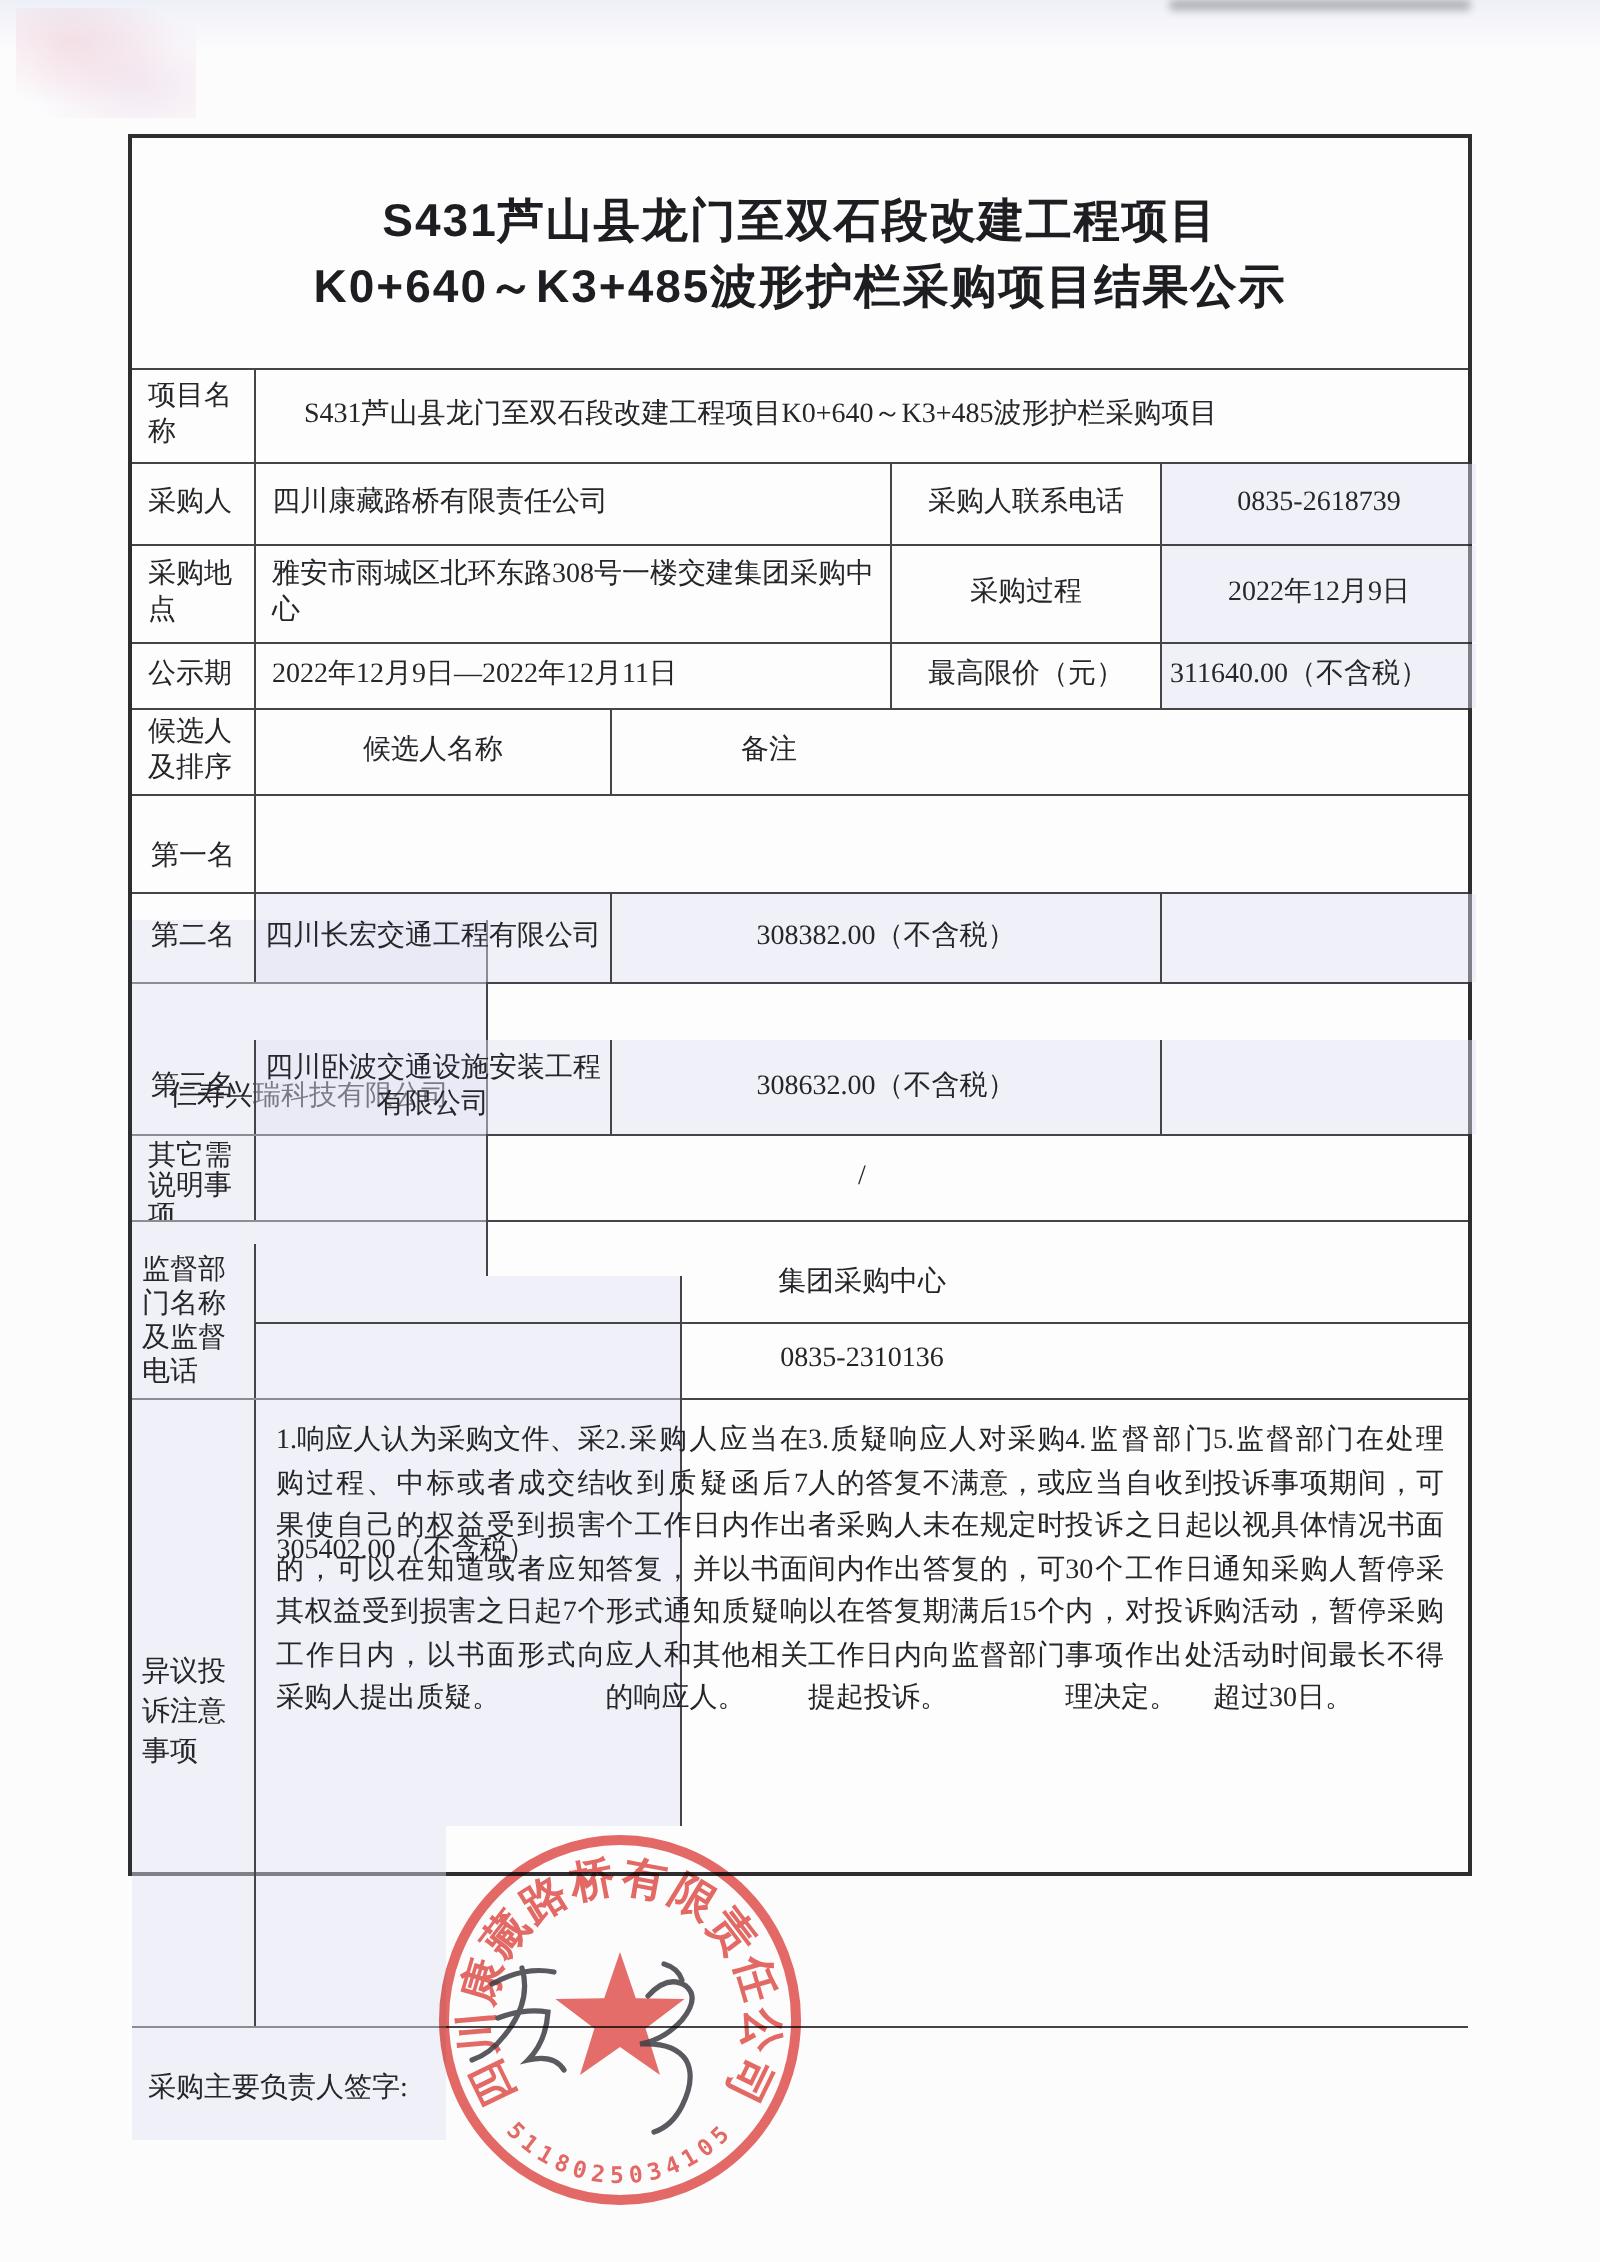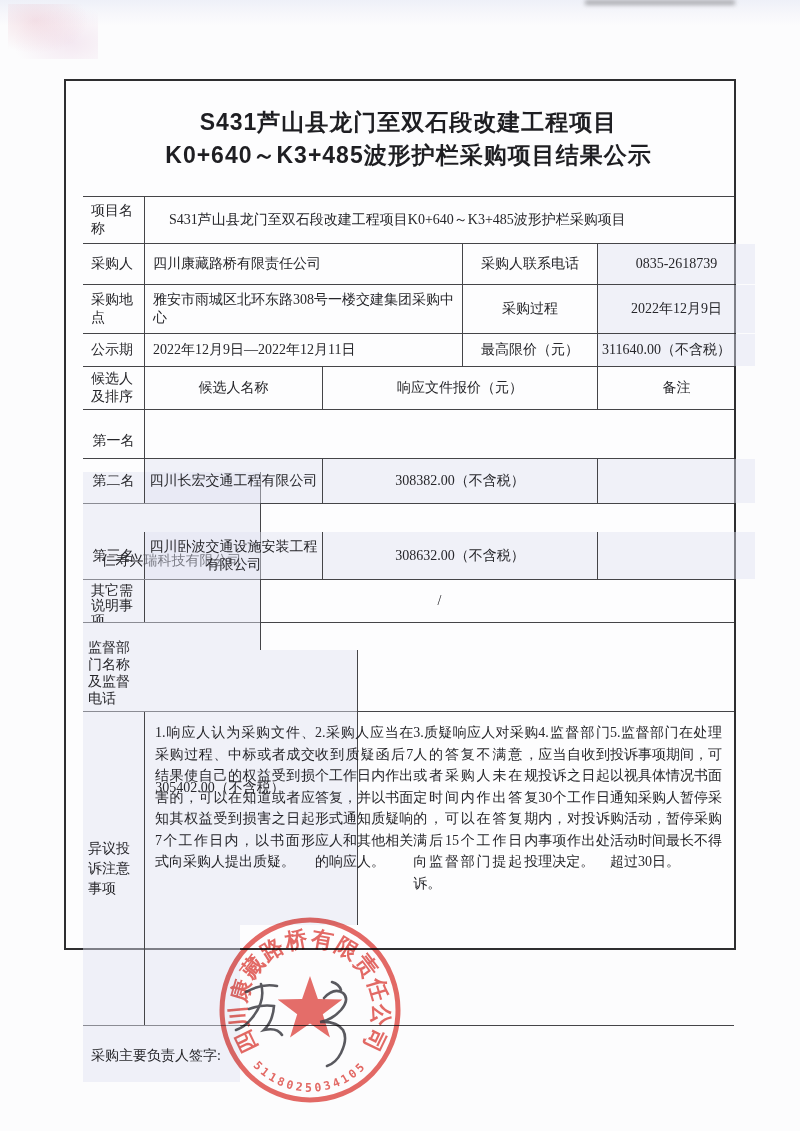--- a/index.html
+++ b/index.html
@@ -10,22 +10,22 @@
     color:#26262a;
     -webkit-font-smoothing:antialiased;
   }
   .scan-top-band{position:absolute;left:0;top:0;width:800px;height:26px;
     background:linear-gradient(180deg,#eef0f8 0%,#f7f7fb 55%,rgba(252,252,253,0) 100%);}
   .scan-smudge-tr{position:absolute;left:585px;top:0;width:150px;height:5px;background:#8d8d90;filter:blur(2px);opacity:.7;}
   .scan-smudge-tl{position:absolute;left:8px;top:4px;width:90px;height:55px;
     background:radial-gradient(ellipse at 30% 30%,rgba(233,183,196,.38),rgba(233,183,196,0) 60%),
                radial-gradient(ellipse at 70% 70%,rgba(222,180,210,.28),rgba(222,180,210,0) 65%);}
   .doc-table{
-    position:absolute;left:64px;top:79px;width:672px;height:871px;
-    border:2px solid #2e2e30;box-sizing:border-box;background:#fdfdfe;padding-left:17px;
+    position:absolute;left:64px;top:67px;width:672px;height:871px;
+    border:2px solid #2e2e30;box-sizing:border-box;background:#fdfdfe;
   }
   .trow{display:flex;width:100%;box-sizing:border-box;border-bottom:1px solid #454548;}
   .trow:last-child{border-bottom:none;}
   .cell{box-sizing:border-box;border-right:1px solid #454548;display:flex;align-items:center;
     font-size:14px;line-height:1.28;overflow:hidden;}
   .cell:last-child{border-right:none;}
   .lab{width:62px;flex:0 0 62px;padding:2px 5px;align-items:center;}
   .ctr{justify-content:center;text-align:center;}
   .lft{justify-content:flex-start;text-align:left;padding-left:8px;padding-right:6px;}
   .tint{background:rgba(223,227,241,.45);}
@@ -97,21 +97,20 @@
   <div class="trow r-publicity">
     <div class="cell lab lft">公示期</div>
     <div class="cell lft c-content-wide">2022年12月9日—2022年12月11日</div>
     <div class="cell ctr c-mid">最高限价（元）</div>
     <div class="cell lft c-last tint" style="padding-left:4px;">311640.00（不含税）</div>
   </div>
 
   <div class="trow r-candhead">
     <div class="cell lab lft">候选人及排序</div>
     <div class="cell ctr c-candname">候选人名称</div>
-    <div class="cell ctr c-candprice">响应文件报价（元）</div>
     <div class="cell ctr c-last">备注</div>
   </div>
 
   <div class="trow r-cand1">
     <div class="cell lab ctr">第一名</div>
     <div class="cell ctr c-candname tint">仁寿兴瑞科技有限公司</div>
     <div class="cell ctr c-candprice tint">305402.00（不含税）</div>
     <div class="cell ctr c-last tint"></div>
   </div>
 
@@ -129,20 +128,24 @@
     <div class="cell ctr c-last tint"></div>
   </div>
 
   <div class="trow r-other">
     <div class="cell lab lft other-lab">其它需说明事项</div>
     <div class="cell ctr" style="flex:1 1 auto;">/</div>
   </div>
 
   <div class="trow r-superv">
     <div class="cell lab ctr" style="text-align:left;line-height:17px;">监督部门名称及监督电话</div>
+    <div class="superv-right">
+      <div class="superv-sub1">集团采购中心</div>
+      <div class="superv-sub2">0835-2310136</div>
+    </div>
   </div>
 
   <div class="trow r-complaint">
     <div class="cell lab ctr complaint-lab">异议投诉注意事项</div>
     <div class="complaint-body">
       <div>1.响应人认为采购文件、采购过程、中标或者成交结果使自己的权益受到损害的，可以在知道或者应知其权益受到损害之日起7个工作日内，以书面形式向采购人提出质疑。</div>
       <div>2.采购人应当在收到质疑函后7个工作日内作出答复，并以书面形式通知质疑响应人和其他相关的响应人。</div>
       <div>3.质疑响应人对采购人的答复不满意，或者采购人未在规定时间内作出答复的，可以在答复期满后15个工作日内向监督部门提起投诉。</div>
       <div>4.监督部门应当自收到投诉之日起30个工作日内，对投诉事项作出处理决定。</div>
       <div>5.监督部门在处理投诉事项期间，可以视具体情况书面通知采购人暂停采购活动，暂停采购活动时间最长不得超过30日。</div>

